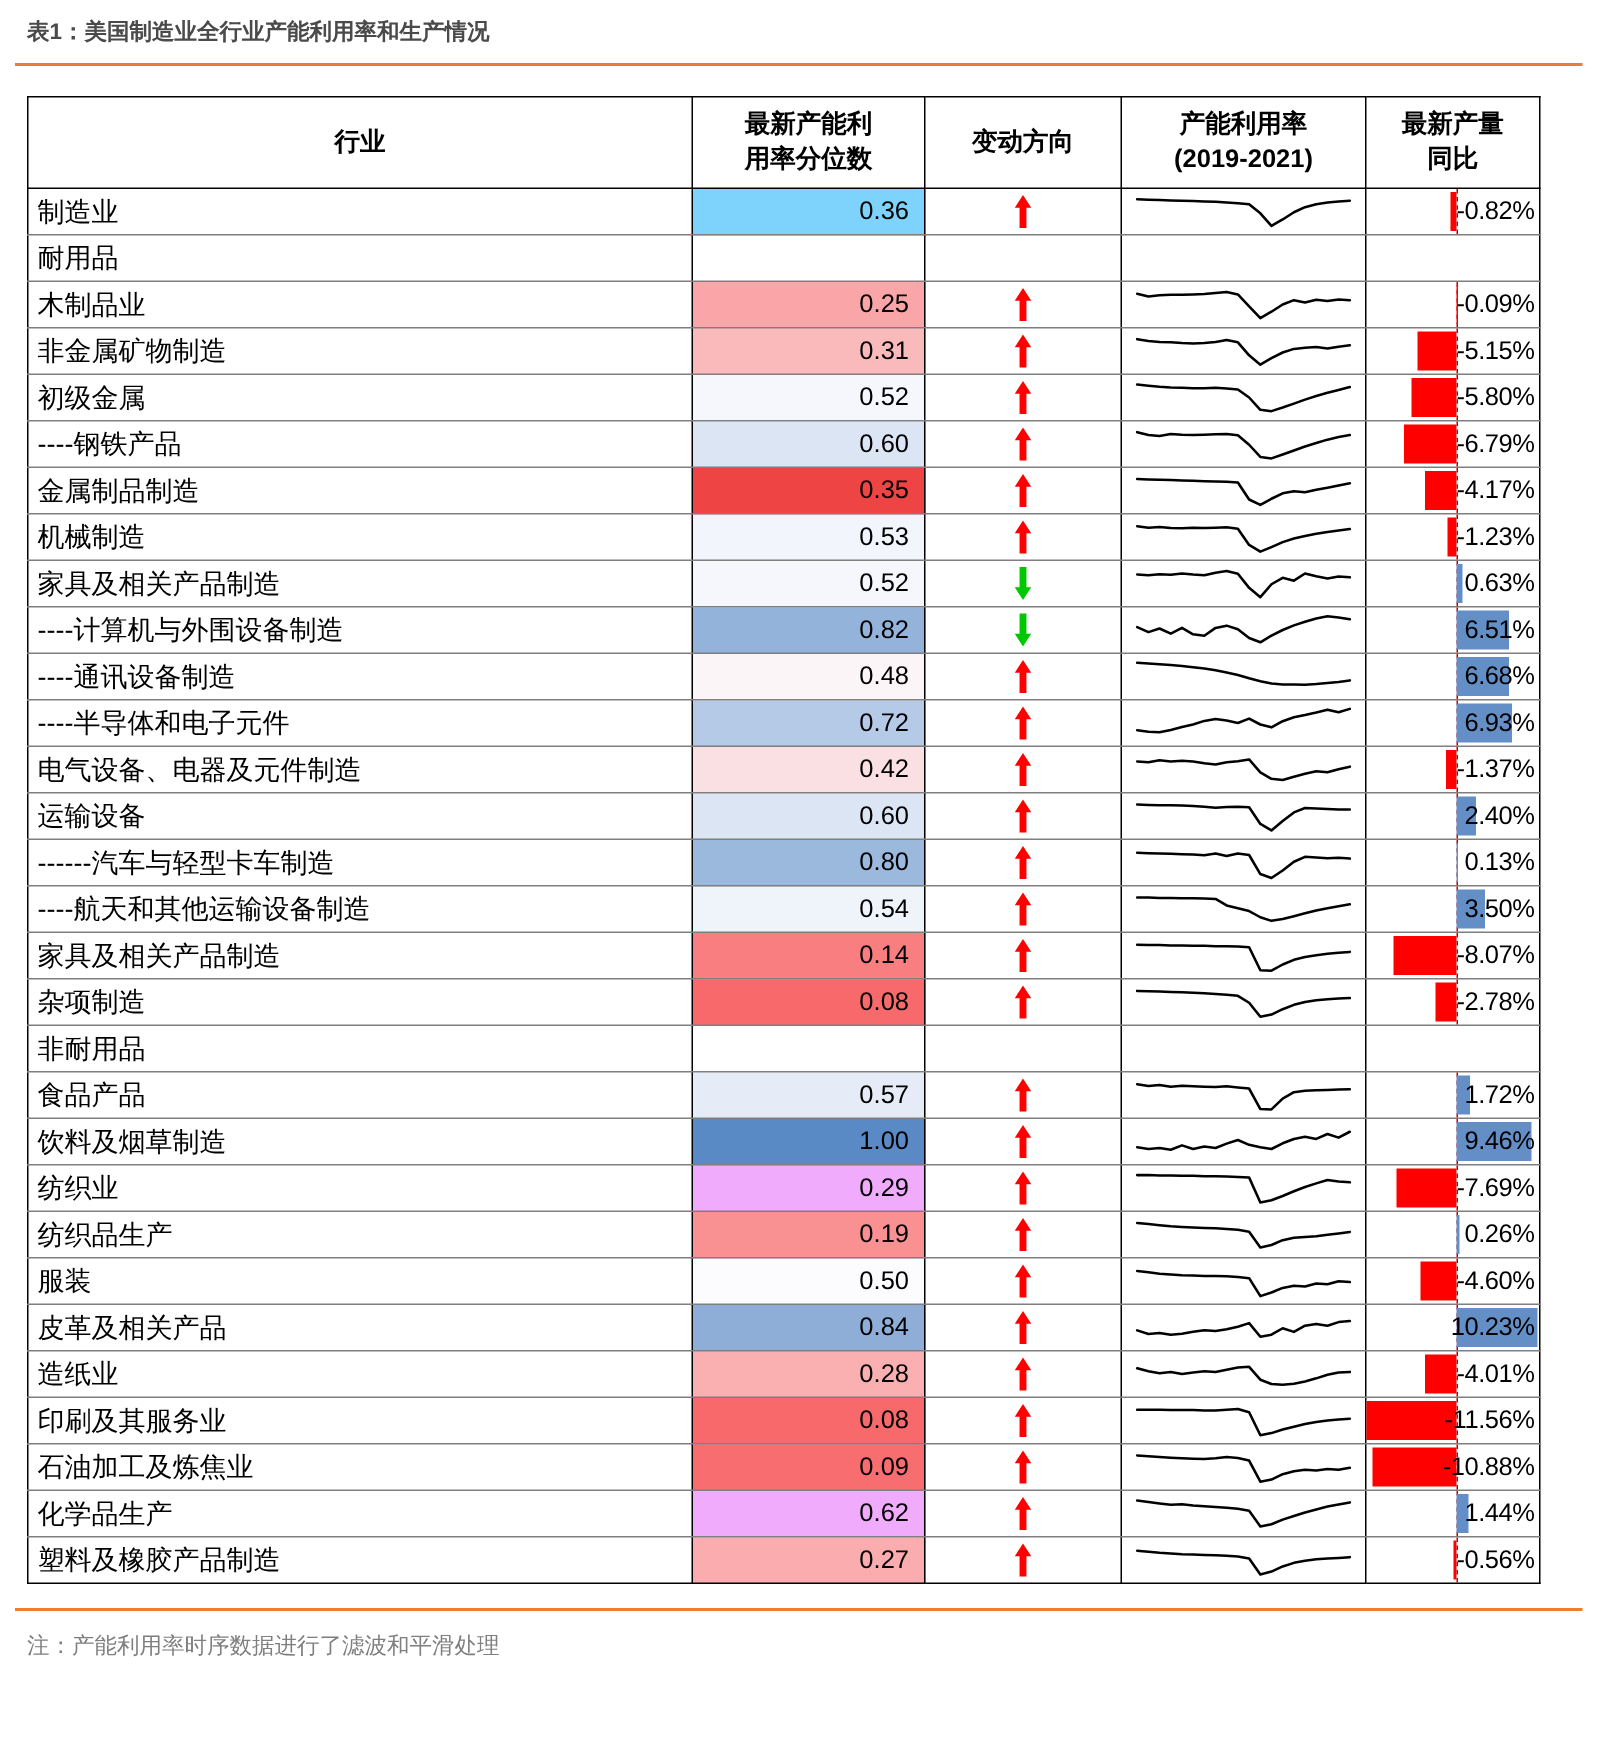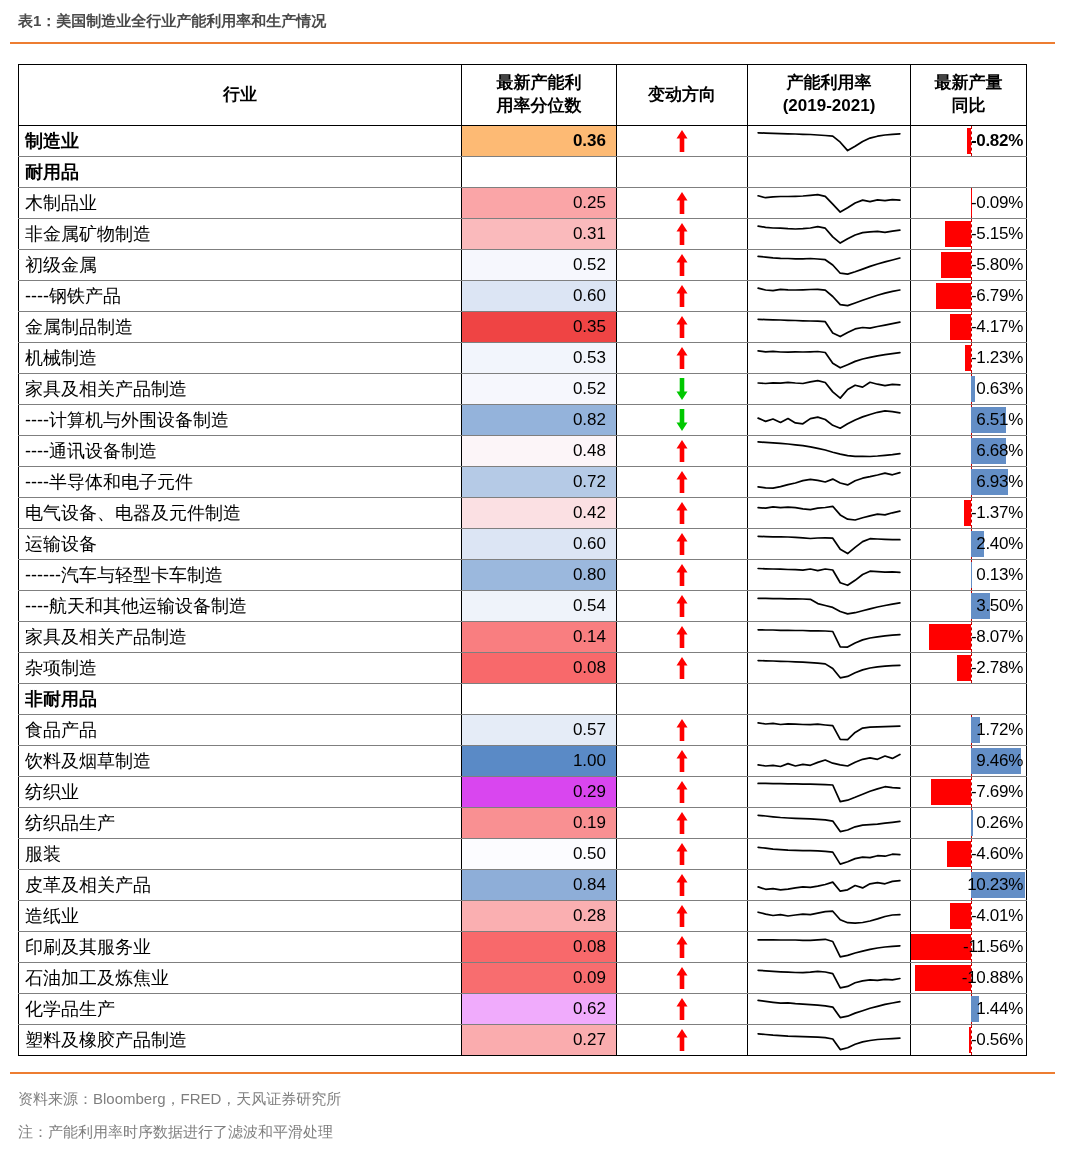--- a/index.html
+++ b/index.html
@@ -19,21 +19,21 @@
   .c-dir { text-align:center; }
   .c-dir svg { display:inline-block; vertical-align:middle; }
   .c-spk { padding:0 !important; }
   .c-spk svg { display:block; width:100%; height:28px; }
   .c-yoy { position:relative; font-size:17px; }
   .yoy-wrap { position:absolute; left:0; top:0; right:0; bottom:0; }
   .yoy-axis { position:absolute; top:0; bottom:0; width:0; border-left:1px dashed #C00000; }
   .yoy-bar { position:absolute; top:2px; bottom:2px; }
   .yoy-label { position:relative; z-index:2; display:block; text-align:right; padding-right:3px;
        line-height:30px; letter-spacing:-0.3px; }
-  tr.bold .c-ind, tr.bold .c-pct, tr.bold .yoy-label { font-weight:bold; }
+  tr.bold .c-ind, tr.bold .c-pct, tr.bold .yoy-label { font-weight:normal; }
   .footer { font-size:15px; color:#7f7f7f; }
   .src { margin-top:16px; }
   .note { margin-top:14px; }
 </style>
 </head>
 <body>
 
 <div class="page">
   <div class="title">表1：美国制造业全行业产能利用率和生产情况</div>
   <div class="rule"></div>
@@ -54,21 +54,21 @@
         <th>变动方向</th>
         <th>产能利用率
 (2019-2021)</th>
         <th>最新产量
 同比</th>
       </tr>
     </thead>
     <tbody id="tbody">
         <tr class="bold">
     <td class="c-ind">制造业</td>
-    <td class="c-pct" style="background: #fdba74;">0.36</td>
+    <td class="c-pct" style="background: #7dd3fc;">0.36</td>
     <td class="c-dir"><svg width="14" height="24" viewBox="0 0 14 24">
               <path d="M7 1 L12.5 9.5 L9.3 9.5 L9.3 23 L4.7 23 L4.7 9.5 L1.5 9.5 Z" fill="#FF0000"></path>
             </svg></td>
     <td class="c-spk">
             <svg viewBox="0 0 160 28" preserveAspectRatio="none">
               <polyline points="10.0,5.8 17.4,6.1 24.7,6.3 32.1,6.6 39.5,6.8 46.8,7.0 54.2,7.3 61.6,7.5 68.9,8.0 76.3,8.5 83.7,9.2 91.1,15.2 98.4,23.6 105.8,19.3 113.2,14.5 120.5,11.1 127.9,9.2 135.3,8.0 142.6,7.3 150.0,6.8" fill="none" stroke="#000000" stroke-width="1.7" stroke-linejoin="round" stroke-linecap="round"></polyline>
             </svg>
           </td>
     <td class="c-yoy">
             <div class="yoy-wrap">
@@ -429,21 +429,21 @@
     <td class="c-yoy">
             <div class="yoy-wrap">
               <div class="yoy-axis" style="left: 60.4791px; border-left-color: rgb(192, 0, 0);"></div>
               <div class="yoy-bar" style="left: 60.4791px; width: 49.4924px; background: rgb(99, 142, 198);"></div>
               <span class="yoy-label">9.46%</span>
             </div>
           </td>
   </tr>
         <tr>
     <td class="c-ind">纺织业</td>
-    <td class="c-pct" style="background: #d946ef;">0.29</td>
+    <td class="c-pct" style="background: #f0abfc;">0.29</td>
     <td class="c-dir"><svg width="14" height="24" viewBox="0 0 14 24">
               <path d="M7 1 L12.5 9.5 L9.3 9.5 L9.3 23 L4.7 23 L4.7 9.5 L1.5 9.5 Z" fill="#FF0000"></path>
             </svg></td>
     <td class="c-spk">
             <svg viewBox="0 0 160 28" preserveAspectRatio="none">
               <polyline points="10.0,5.4 17.4,5.4 24.7,5.6 32.1,5.6 39.5,5.8 46.8,5.8 54.2,6.1 61.6,6.1 68.9,6.3 76.3,6.6 83.7,7.0 91.1,23.6 98.4,22.2 105.8,19.3 113.2,16.2 120.5,13.3 127.9,10.9 135.3,8.7 142.6,9.7 150.0,10.2" fill="none" stroke="#000000" stroke-width="1.7" stroke-linejoin="round" stroke-linecap="round"></polyline>
             </svg>
           </td>
     <td class="c-yoy">
             <div class="yoy-wrap">
@@ -602,15 +602,14 @@
               <div class="yoy-axis" style="left: 60.4791px; border-left-color: rgb(192, 0, 0);"></div>
               <div class="yoy-bar" style="left: 57.5493px; width: 2.92978px; background: rgb(255, 0, 0);"></div>
               <span class="yoy-label">-0.56%</span>
             </div>
           </td>
   </tr>
       </tbody>
   </table>
 
   <div class="rule" style="margin-top:16px"></div>
-  <div class="footer src">资料来源：Bloomberg，FRED，天风证券研究所</div>
   <div class="footer note">注：产能利用率时序数据进行了滤波和平滑处理</div>
 </div>
 
 </body></html>

